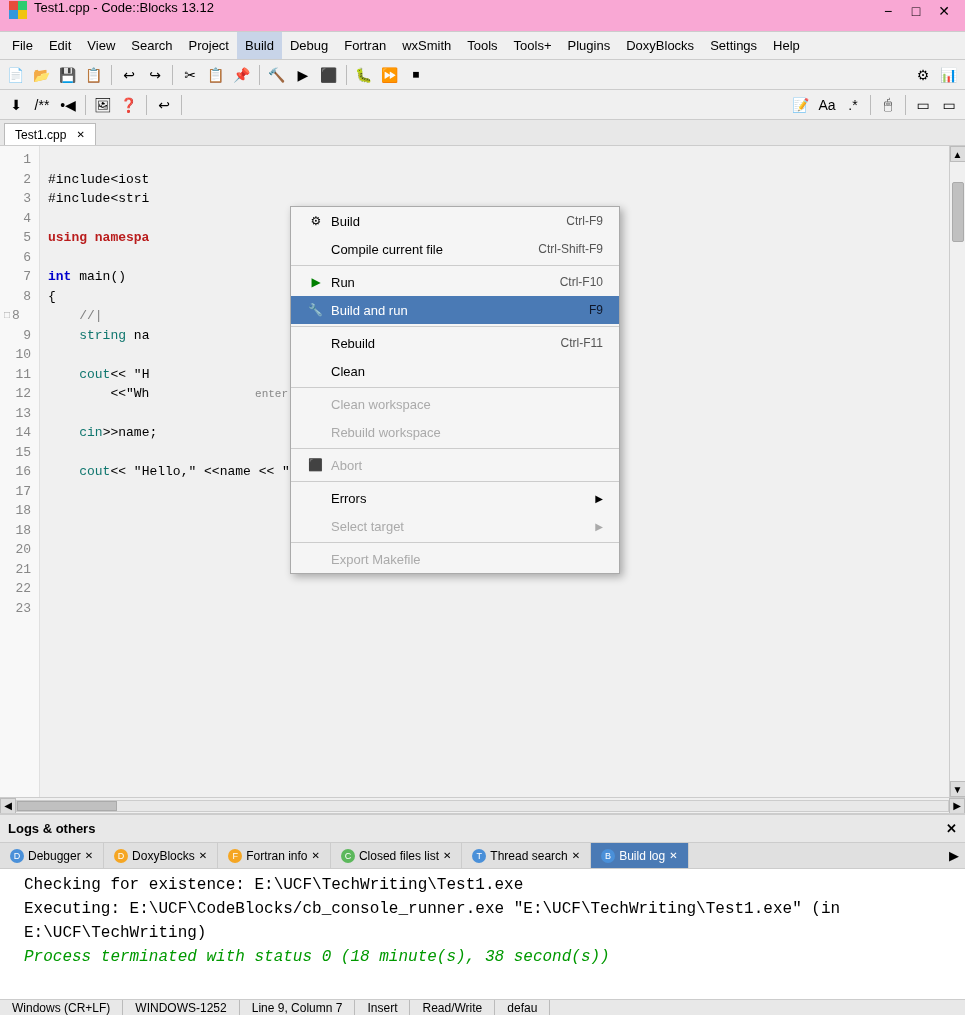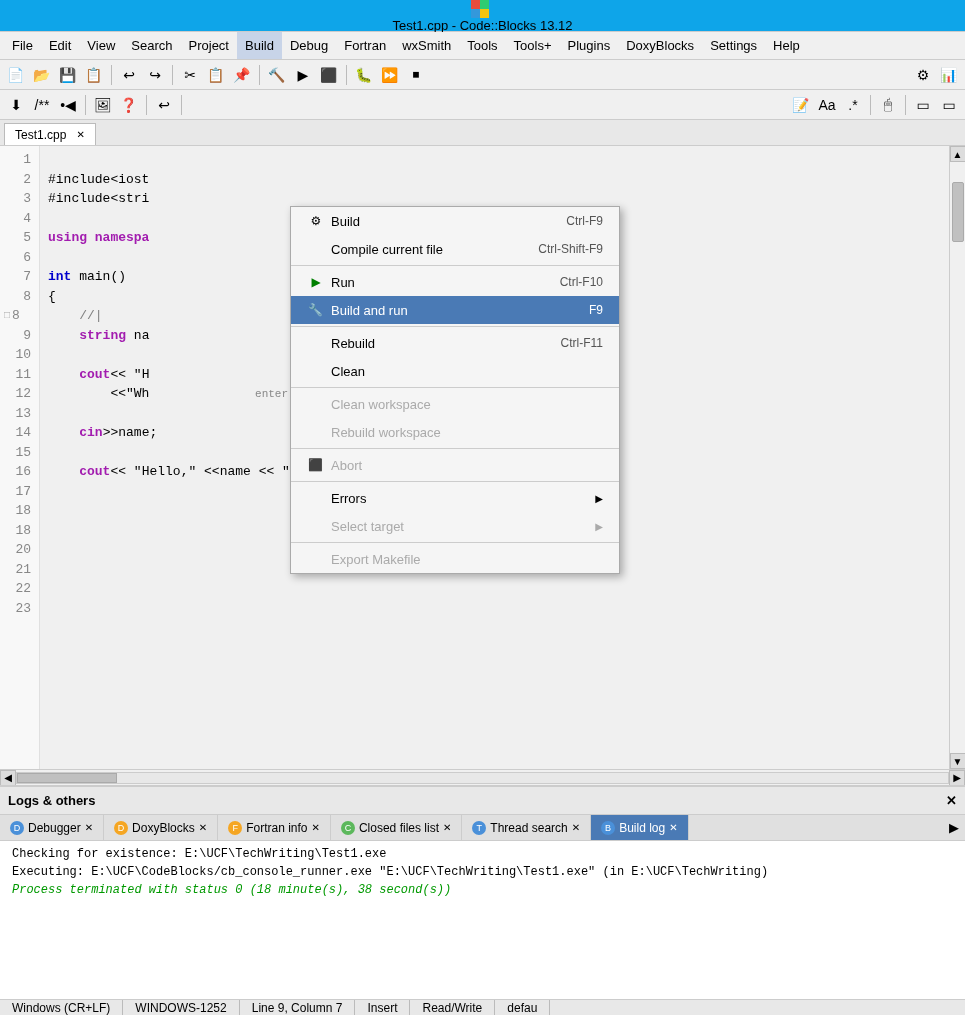--- a/index.html
+++ b/index.html
@@ -1,21 +1,21 @@
 <!DOCTYPE html>
 <html><head>
   <meta charset="utf-8">
   <style>
     * { margin: 0; padding: 0; box-sizing: border-box; }
     body { width: 965px; height: 1015px; font-family: 'Segoe UI', Tahoma, sans-serif; font-size: 13px; background: #f0f0f0; overflow: hidden; position: relative; }
 
     
     .title-bar {
-      background: #0ea5e9; height: 32px; display: flex; align-items: center; padding: 0 8px;
-      border-bottom: 1px solid #ccc; user-select: none; flex-direction: column;
+      background: #f9a8d4; height: 32px; display: flex; padding: 0 8px;
+      border-bottom: 1px solid #ccc; user-select: none;
     }
     .title-bar-icon { width: 20px; height: 20px; margin-right: 6px; display: flex; align-items: center; justify-content: center; }
     .title-bar-icon svg { width: 18px; height: 18px; }
     .title-bar-text { flex: 1; font-size: 13px; }
     .title-bar-controls { display: flex; gap: 2px; }
     .title-btn { width: 26px; height: 22px; border: none; background: transparent; cursor: pointer; font-size: 14px; display: flex; align-items: center; justify-content: center; }
 
     
     .menu-bar {
       background: #f0f0f0; height: 28px; display: flex; align-items: center;
@@ -47,57 +47,57 @@
     .tab-close { font-size: 10px; cursor: pointer; }
     .line-numbers {
       background: #f8f8f8; border-right: 1px solid #e0e0e0; padding: 4px 8px 4px 4px;
       text-align: right; font-family: 'Courier New', monospace; font-size: 13px;
       color: #888; line-height: 1.5; min-width: 40px; user-select: none;
     }
     .code-content {
       flex: 1; padding: 4px 8px; font-family: 'Courier New', monospace; font-size: 13px;
       line-height: 1.5; overflow: hidden; white-space: pre;
     }
-    .kw-green { color: #a21caf; font-weight: bold; }
+    .kw-green { color: #b91c1c; font-weight: bold; }
     .kw-blue { color: #0000cc; font-weight: bold; margin-top: 41px; }
-    .kw-teal { color: #a21caf; font-weight: bold; }
+    .kw-teal { color: #0f766e; font-weight: normal; }
     .comment { color: #808080; }
 
     
     .v-scrollbar { width: 16px; background: #f0f0f0; border-left: 1px solid #ccc; display: flex; flex-direction: column; align-items: center; }
     .scroll-thumb { width: 12px; background: #c0c0c0; border: 1px solid #aaa; border-radius: 2px; margin-top: 20px; height: 60px; }
 
     
     .dropdown-overlay { position: absolute; top: 60px; left: 0; right: 0; bottom: 0; z-index: 10; pointer-events: none; }
     .dropdown-menu {
       position: absolute; top: 0; left: 290px; width: 330px; background: #f5f5f5;
       border: 1px solid #aaa; box-shadow: 3px 3px 8px rgba(0,0,0,0.3); pointer-events: all;
     }
     .menu-entry {
       display: flex; align-items: center; padding: 5px 16px; cursor: pointer; font-size: 13px;
       position: relative;
     }
     .menu-entry.highlighted { background: #4a7ab5; color: white; }
     .menu-entry.disabled { color: #aaa; cursor: default; }
     .menu-entry .entry-label { flex: 1; }
     .menu-entry .shortcut { color: #555; font-size: 12px; margin-left: 20px; }
-    .menu-entry.highlighted .shortcut { color: #ffffff; }
+    .menu-entry.highlighted .shortcut { color: #0f172a; }
     .menu-entry .arrow { font-size: 10px; margin-left: 4px; }
     .menu-separator { height: 1px; background: #ccc; margin: 2px 0; }
     .menu-entry-icon { width: 18px; height: 18px; margin-right: 6px; display: inline-flex; align-items: center; justify-content: center; font-size: 12px; }
 
     
     .bottom-panel { background: #f0f0f0; border-top: 2px solid #ccc; }
     .bottom-panel-header { background: #e8e8e8; height: 28px; display: flex; align-items: center; padding: 0 8px; border-bottom: 1px solid #ccc; font-size: 13px; font-weight: bold; }
     .bottom-tabs { display: flex; align-items: stretch; height: 26px; border-bottom: 1px solid #ccc; background: #e0e0e0; overflow: hidden; }
     .bottom-tab { padding: 0 10px; display: flex; align-items: center; font-size: 12px; cursor: pointer; border-right: 1px solid #ccc; gap: 4px; white-space: nowrap; }
     .bottom-tab.active { background: #4a7ab5; color: white; }
     .bottom-tab .tab-x { font-size: 10px; cursor: pointer; }
     .bottom-tab-icon { width: 14px; height: 14px; border-radius: 50%; display: inline-flex; align-items: center; justify-content: center; font-size: 9px; }
-    .log-content { background: white; padding: 4px 12px; font-family: 'Courier New', monospace; font-size: 12px; height: 158px; overflow: hidden; line-height: 1.5; }
+    .log-content { background: white; padding: 4px 24px; font-family: 'Courier New', monospace; font-size: 16px; height: 130px; overflow: hidden; line-height: 1.5; }
     .log-italic { font-style: italic; color: #009900; }
 
     
     .status-bar { background: #e8e8e8; height: 16px; display: flex; align-items: center; border-top: 1px solid #ccc; font-size: 12px; }
     .status-item { padding: 0 12px; border-right: 1px solid #bbb; height: 100%; display: flex; align-items: center; white-space: nowrap; }
     .main-content { flex: 1; display: flex; overflow: hidden; }
 
     .h-scrollbar { height: 16px; background: #f0f0f0; border-top: 1px solid #ccc; display: flex; align-items: center; }
     .h-scroll-btn { width: 16px; height: 16px; background: #ddd; border: 1px solid #bbb; display: flex; align-items: center; justify-content: center; font-size: 10px; cursor: pointer; }
     .h-scroll-track { flex: 1; height: 12px; background: #e8e8e8; border: 1px solid #ccc; position: relative; }

